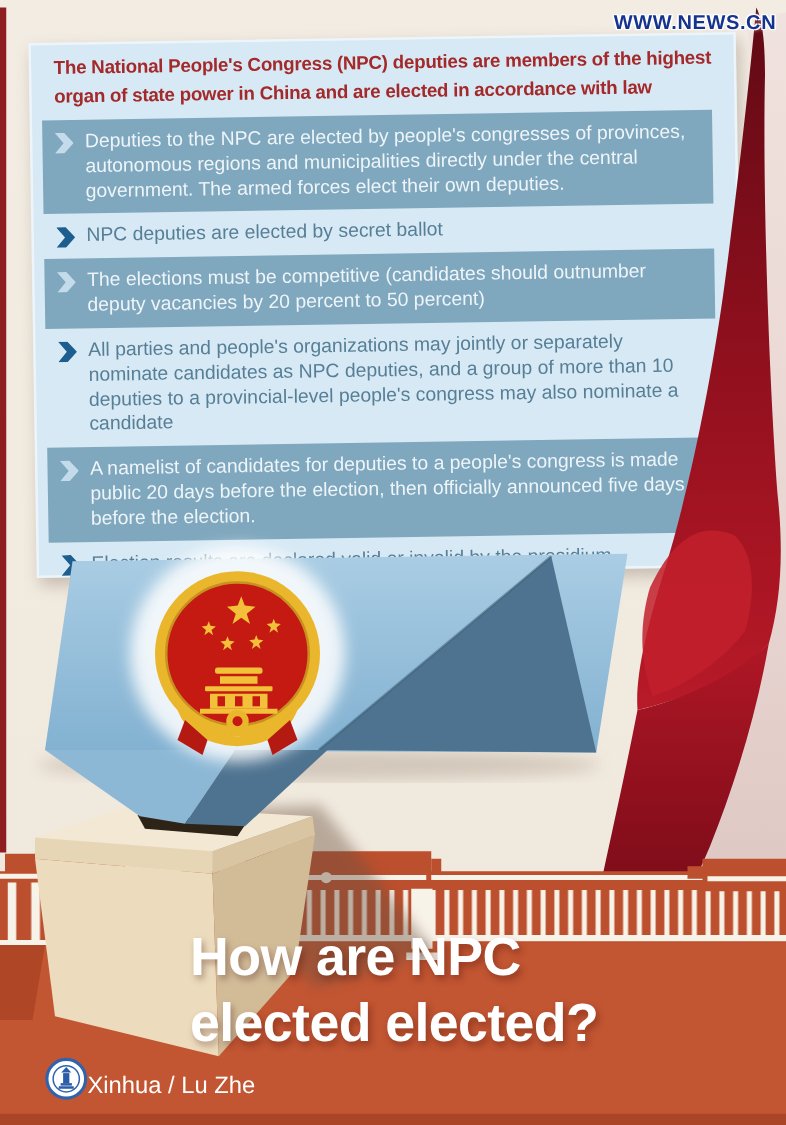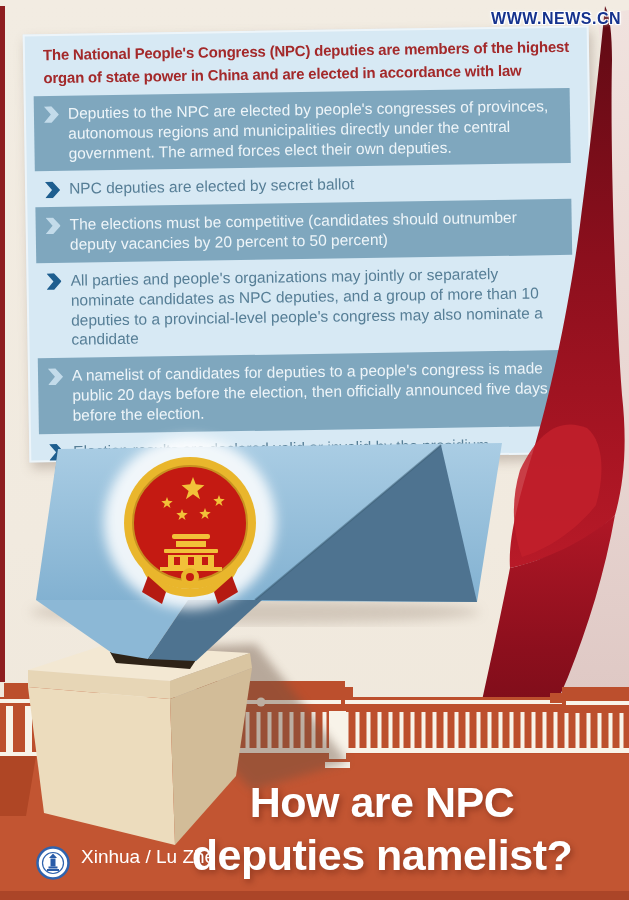--- a/index.html
+++ b/index.html
@@ -33,26 +33,26 @@
   #building-svg{z-index:5;}
   #box-svg{z-index:6;}
   #envelope-svg{z-index:7;}
 
   
   #news-logo{top:10px;right:8px;z-index:9;color:#16338e;font-weight:bold;
              font-size:16px;letter-spacing:.5px;
              text-shadow:1px 1px 0 #fff,-1px -1px 0 #fff,1px -1px 0 #fff,-1px 1px 0 #fff,0 0 4px #fff;}
 
   
-  #title{right:17px;top:776px;width:460px;text-align:center;z-index:9;color:#ffffff;
+  #title{right:17px;top:740px;width:460px;text-align:left;z-index:9;color:#ffffff;
          font-weight:bold;font-size:43px;line-height:1.23;letter-spacing:-0.5px;
          text-shadow:2px 3px 6px rgba(60,10,0,.35);}
 
   
-  #credit{left:36px;top:846px;z-index:9;display:flex;align-items:flex-start;gap:11px;}
+  #credit{left:36px;top:846px;z-index:9;display:flex;align-items:flex-end;}
   #credit-text{color:#ffffff;font-size:19px;}
 
   #bottom-band{left:0;top:891px;width:629px;height:9px;background:rgba(90,15,5,.22);z-index:8;}
 </style>
 </head>
 <body>
 
 <div id="stage">
 
   <div id="left-strip" class="abs"></div>
@@ -223,21 +223,21 @@
       <path d="M140,560 C150,578 168,588 190,589 C212,588 230,578 240,560 C236,584 216,596 190,597 C164,596 144,584 140,560 Z" fill="#e9b62c"></path>
       <path d="M148,576 L166,592 L162,604 L142,592 Z" fill="#b51a12"></path>
       <path d="M232,576 L214,592 L218,604 L238,592 Z" fill="#b51a12"></path>
     </g>
   </svg>
 
   <div id="news-logo" class="abs">WWW.NEWS.CN</div>
 
   <div id="title" class="abs">
     <div>How are NPC</div>
-    <div>deputies namelist?</div>
+    <div>elected elected?</div>
   </div>
 
   <div id="credit" class="abs">
     <svg width="34" height="34" viewBox="0 0 34 34">
       <circle cx="17" cy="17" r="15.5" fill="#ffffff" stroke="#3063ad" stroke-width="2.5"></circle>
       <circle cx="17" cy="17" r="10.5" fill="none" stroke="#3063ad" stroke-width="1.2"></circle>
       <g fill="#2a5ca8">
         <polygon points="17,7.5 13,12 21,12"></polygon>
         <rect x="14.5" y="12.5" width="5" height="8"></rect>
         <rect x="12.5" y="20.5" width="9" height="2"></rect>

